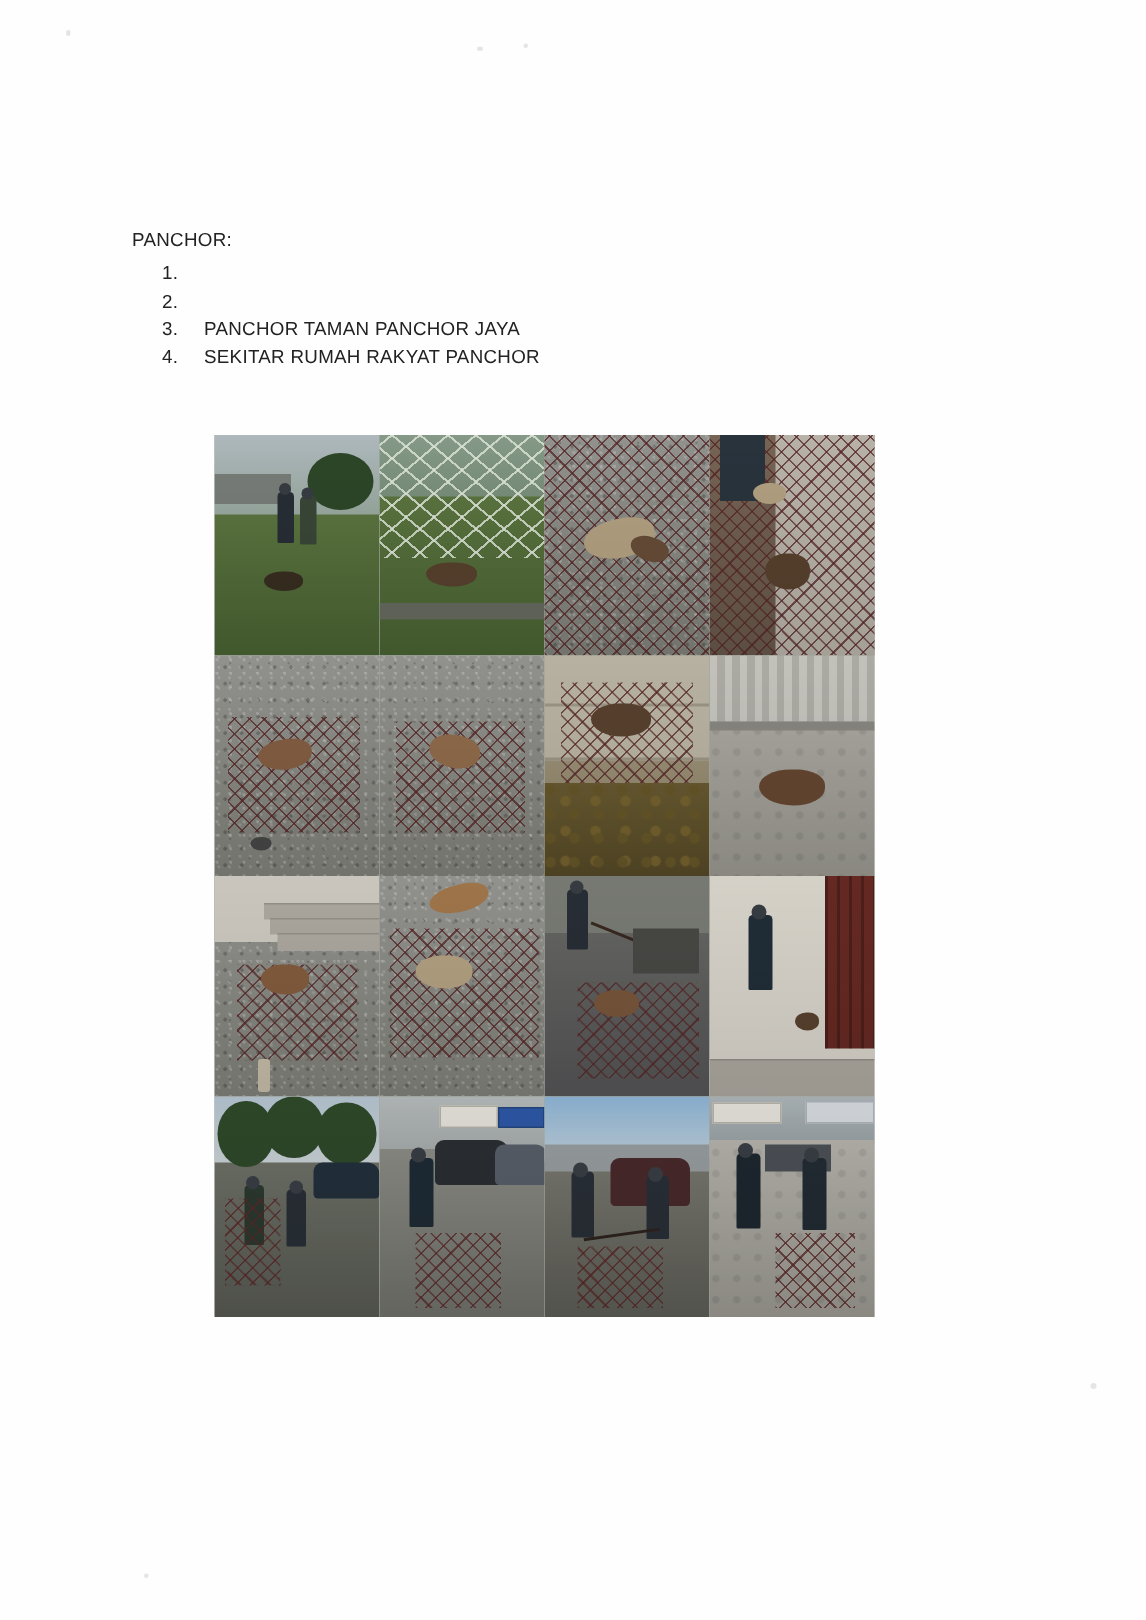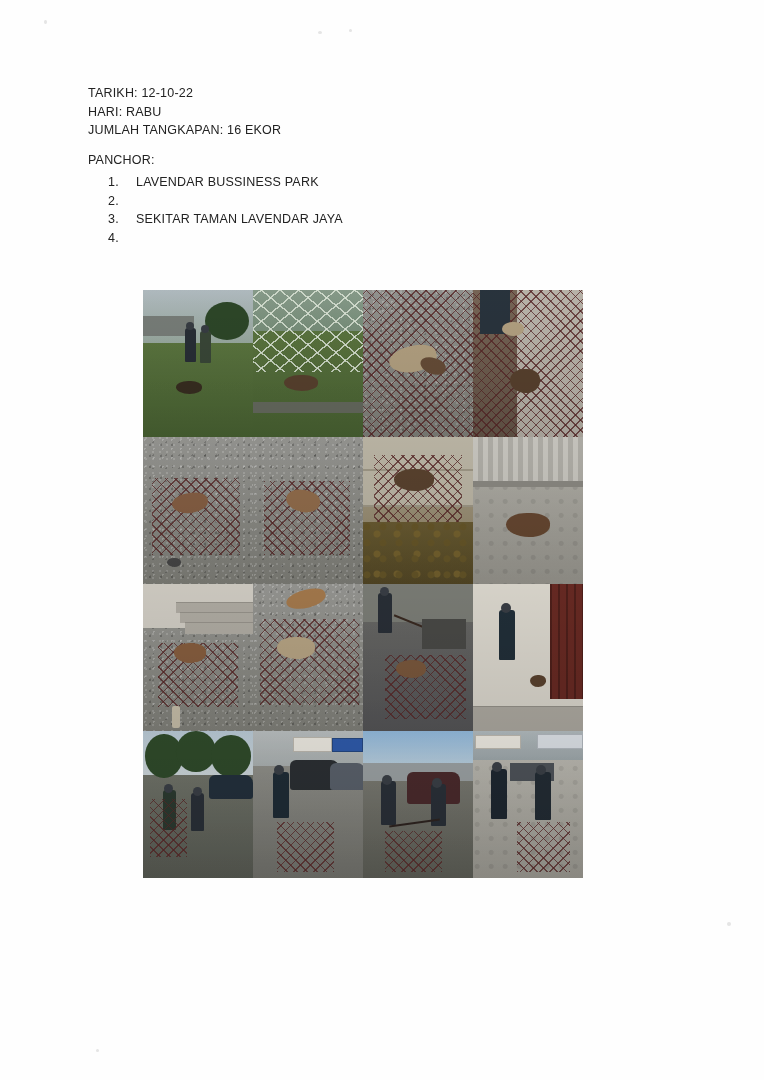--- a/index.html
+++ b/index.html
@@ -129,42 +129,37 @@
 <body>
 
 <div class="page">
 
   <div class="speck" style="left:44px;  top:20px;  width:3px;  height:4px;"></div>
   <div class="speck" style="left:318px; top:31px;  width:4px;  height:3px;"></div>
   <div class="speck" style="left:349px; top:29px;  width:3px;  height:3px;"></div>
   <div class="speck" style="left:727px; top:922px; width:4px;  height:4px;"></div>
   <div class="speck" style="left:96px;  top:1049px;width:3px;  height:3px;"></div>
 
-  <div class="header-block">
-    <div>TARIKH: 12-10-22</div>
-    <div>HARI: RABU</div>
-    <div>JUMLAH TANGKAPAN: 16 EKOR</div>
-  </div>
 
   <div class="kawasan-label">PANCHOR:</div>
 
   <div class="area-list">
     <div class="area-row">
       <span class="area-num">1.</span>
-      <span class="area-text">LAVENDAR BUSSINESS PARK</span>
     </div>
     <div class="area-row">
       <span class="area-num">2.</span>
     </div>
     <div class="area-row">
       <span class="area-num">3.</span>
-      <span class="area-text">SEKITAR TAMAN LAVENDAR JAYA</span>
+      <span class="area-text">PANCHOR TAMAN PANCHOR JAYA</span>
     </div>
     <div class="area-row">
       <span class="area-num">4.</span>
+      <span class="area-text">SEKITAR RUMAH RAKYAT PANCHOR</span>
     </div>
   </div>
 
   <div class="grid">
 
     <div class="cell">
       <div class="scene">
         <div class="sky" style="height:38%; background:linear-gradient(#b9c4c9,#9fb0a5);"></div>
         <div class="ground grass" style="height:64%;"></div>
         <div class="wall" style="left:0; top:18%; width:46%; height:13%; background:#7d837e;"></div>

